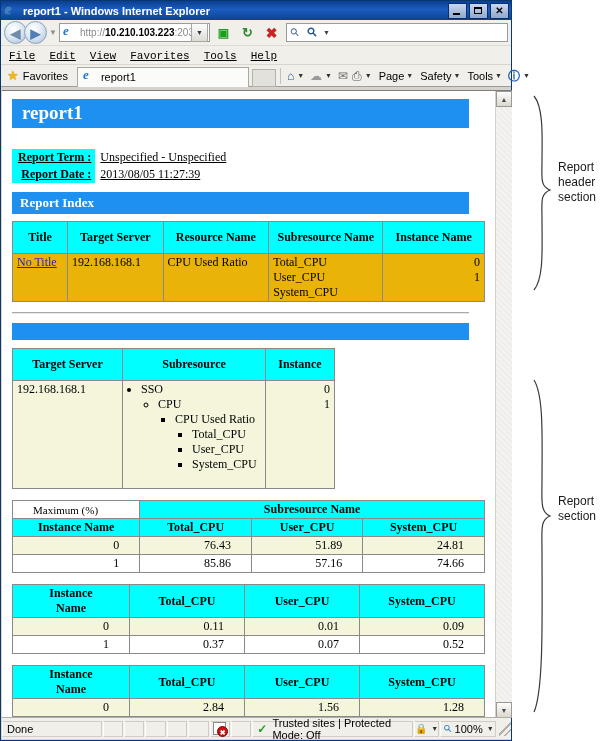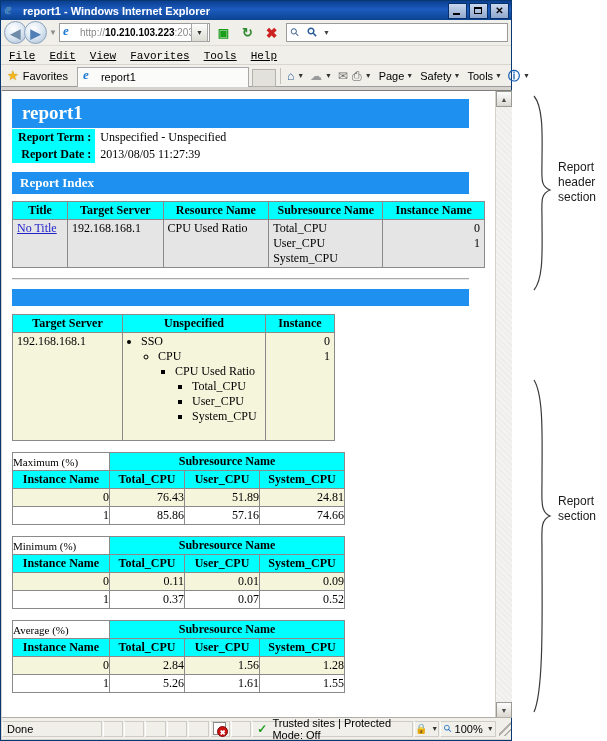--- a/index.html
+++ b/index.html
@@ -193,52 +193,52 @@
   
   .banner{
     background:#1e90f0;color:#fff;
     font-family:"Liberation Serif", serif;
     font-weight:bold;
   }
   .banner.big{font-size:19px;padding:3px 10px 4px 10px;width:457px;box-sizing:border-box;}
   .banner.sub{font-size:13px;padding:3px 8px;width:457px;box-sizing:border-box;}
   .banner.blank{height:17px;padding:0;width:457px;box-sizing:border-box;}
 
-  .meta{margin:1px 0 9px 0;border-collapse:collapse;}
+  .meta{margin:21px 0 9px 0;border-collapse:collapse;text-decoration:underline;}
   .meta td{font-size:12px;padding:0 0 1px 0;vertical-align:top;}
   .meta .lbl{
     background:#00ffff;font-weight:bold;text-align:right;
     padding:1px 4px 1px 6px;white-space:nowrap;
   }
   .meta .val{padding:1px 0 1px 5px;white-space:nowrap;}
 
   .idx-wrap{margin:7px 0 0 0;}
   table.rpt{border-collapse:collapse;font-size:12px;}
   table.rpt th{
     background:#00ffff;font-weight:bold;
-    border:1px solid #8a8a8a;padding:1px 4px;white-space:nowrap;
+    border:1px solid #8a8a8a;padding:8px 4px;white-space:nowrap;
   }
   table.rpt td{
     border:1px solid #8a8a8a;padding:1px 4px;vertical-align:top;
-    background:#e5e5e5;
+    background:#eab308;
   }
   td.num{text-align:right;}
   a.notitle{color:#2222cc;text-decoration:underline;}
 
   .hr{border-top:1px solid #a9a9a9;border-bottom:1px solid #e8e8e8;height:0;margin:10px 0 9px 0;width:457px;}
 
   
   table.tree td{background:#f5f5dc;}
   ul.tree{margin:0;padding:0 0 0 14px;list-style:disc;}
   ul.tree ul{margin:0;padding:0 0 0 17px;}
   ul.tree li{font-size:12px;line-height:15px;white-space:nowrap;}
 
   
   .stat{margin-top:11px;border-collapse:collapse;font-size:12px;}
-  .stat td,.stat th{border:1px solid #8a8a8a;padding:1px 0;}
+  .stat td,.stat th{border:1px solid #8a8a8a;padding:1px 20px;}
   .stat .corner{background:#ffffff;font-weight:normal;text-align:left;font-size:11px;}
   .stat .grp{background:#00ffff;font-weight:bold;text-align:center;}
   .stat th.col{background:#00ffff;font-weight:bold;text-align:center;}
   .stat td.v{text-align:right;}
   .stat tr.r0 td{background:#f5f5dc;}
   .stat tr.r1 td{background:#ffffff;}
 
   
   .statusbar{
     position:absolute;left:1px;bottom:1px;width:509px;height:22px;
@@ -431,21 +431,21 @@
         </div>
 
         <div class="hr"></div>
 
         <div class="banner blank"></div>
 
         <table class="rpt tree" style="margin-top:8px">
           <tbody>
               <tr>
             <th style="width:101px">Target Server</th>
-            <th style="width:134px">Unspecified</th>
+            <th style="width:134px">Subresource</th>
             <th style="width:60px">Instance</th>
           </tr>
           <tr>
             <td style="height:105px">192.168.168.1</td>
             <td>
               <ul class="tree">
                 <li><span>SSO</span>
                   <ul>
                     <li><span>CPU</span>
                       <ul>
@@ -492,24 +492,20 @@
             <td class="v">1</td>
             <td class="v">85.86</td>
             <td class="v">57.16</td>
             <td class="v">74.66</td>
           </tr>
         </tbody>
           </table>
 
         <table class="stat">
           <tbody>
-              <tr>
-            <td class="corner" style="width:96px">Minimum (%)</td>
-            <td class="grp" colspan="3">Subresource Name</td>
-          </tr>
           <tr>
             <th class="col">Instance Name</th>
             <th class="col" style="width:74px">Total_CPU</th>
             <th class="col" style="width:74px">User_CPU</th>
             <th class="col" style="width:84px">System_CPU</th>
           </tr>
           <tr class="r0">
             <td class="v">0</td>
             <td class="v">0.11</td>
             <td class="v">0.01</td>
@@ -519,24 +515,20 @@
             <td class="v">1</td>
             <td class="v">0.37</td>
             <td class="v">0.07</td>
             <td class="v">0.52</td>
           </tr>
         </tbody>
           </table>
 
         <table class="stat">
           <tbody>
-              <tr>
-            <td class="corner" style="width:96px">Average (%)</td>
-            <td class="grp" colspan="3">Subresource Name</td>
-          </tr>
           <tr>
             <th class="col">Instance Name</th>
             <th class="col" style="width:74px">Total_CPU</th>
             <th class="col" style="width:74px">User_CPU</th>
             <th class="col" style="width:84px">System_CPU</th>
           </tr>
           <tr class="r0">
             <td class="v">0</td>
             <td class="v">2.84</td>
             <td class="v">1.56</td>

